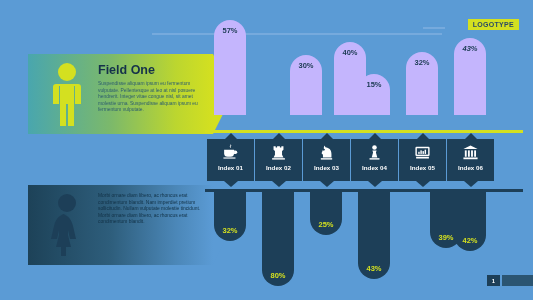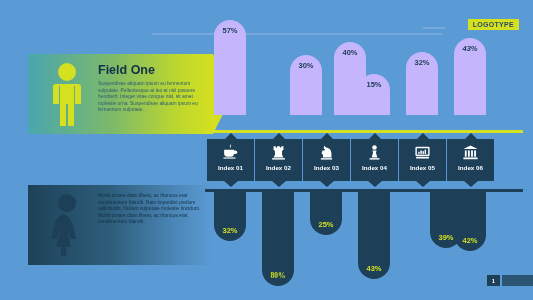--- a/index.html
+++ b/index.html
@@ -192,21 +192,21 @@
         </div>
       </div>
     </div>
   <div id="bars-dn">
       <div class="bar-dn-wrap" style="left: 214px; height: 49px;">
         <div class="bar-dn" style="height: 49px;">
           <div class="lbl">32%</div>
         </div>
       </div>
       <div class="bar-dn-wrap" style="left: 262px; height: 94px;">
-        <div class="bar-dn" style="height: 94px; font-family: Liberation Serif, serif;">
+        <div class="bar-dn" style="height: 94px;">
           <div class="lbl">80%</div>
         </div>
       </div>
       <div class="bar-dn-wrap" style="left: 310px; height: 43px;">
         <div class="bar-dn" style="height: 43px;">
           <div class="lbl">25%</div>
         </div>
       </div>
       <div class="bar-dn-wrap" style="left: 358px; height: 87px;">
         <div class="bar-dn" style="height: 87px;">

